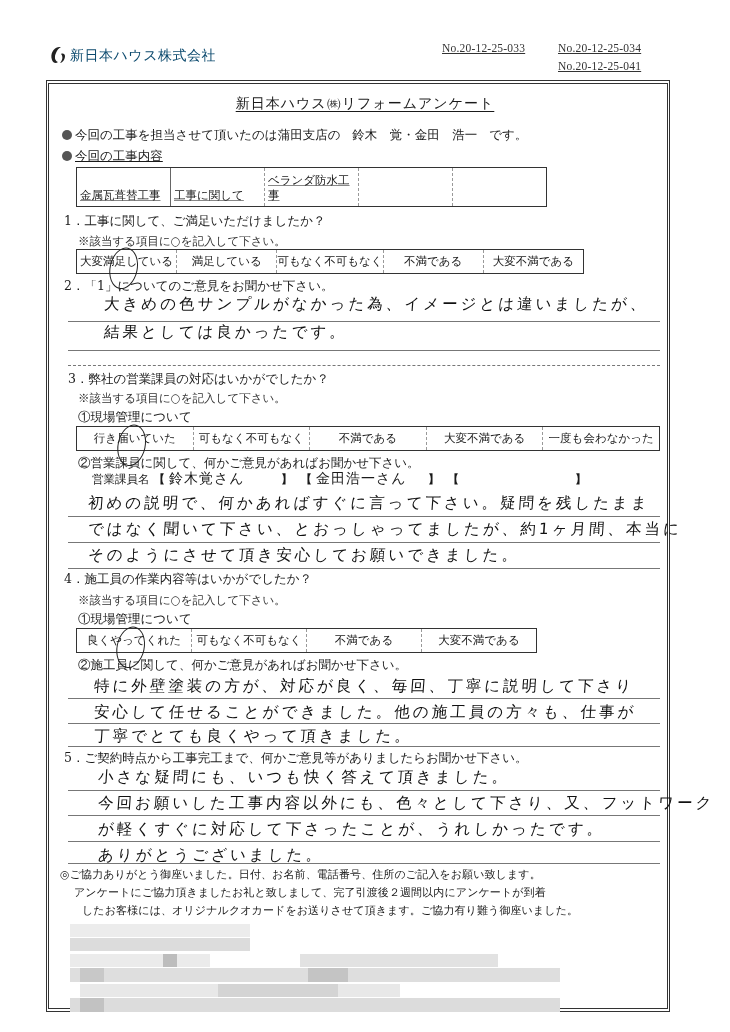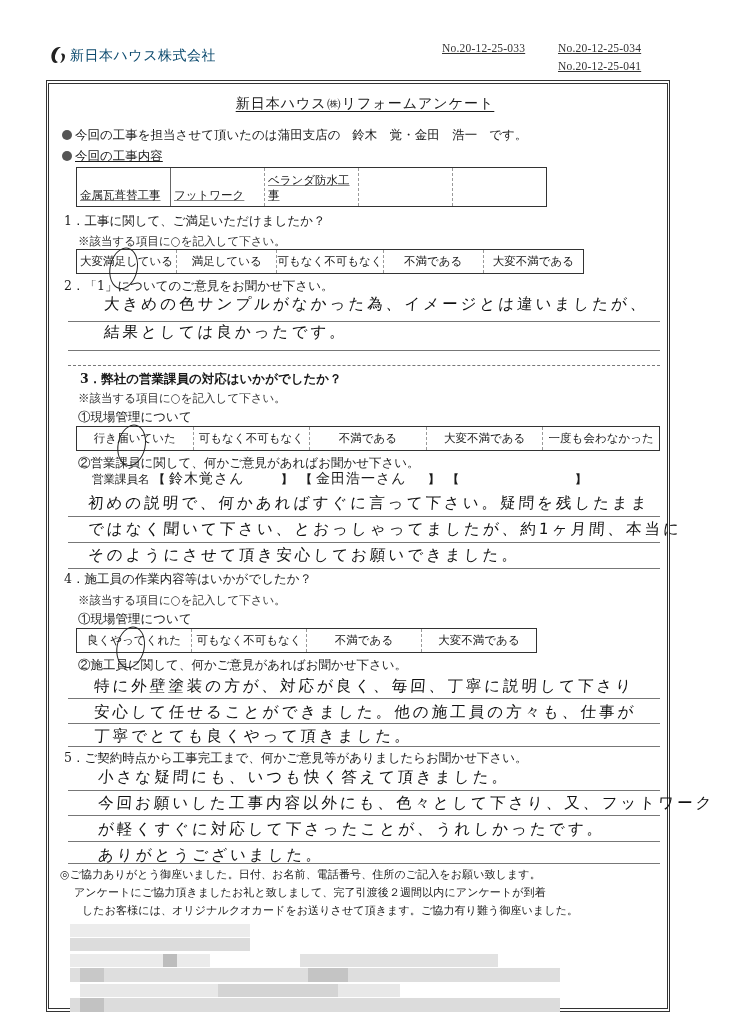--- a/index.html
+++ b/index.html
@@ -72,21 +72,21 @@
 </div>
 
 <div class="line" style="left:62px; top:148px;">
   <span class="bullet"></span><span style="text-decoration:underline;">今回の工事内容</span>
 </div>
 <div class="work-table">
   <div class="work-cell">
       <span>金属瓦葺替工事</span>
     </div>
   <div class="work-cell">
-      <span>フットワーク</span>
+      <span>工事に関して</span>
     </div>
   <div class="work-cell">
       <span>ベランダ防水工事</span>
     </div>
   <div class="work-cell">
       <span></span>
     </div>
   <div class="work-cell">
       <span></span>
     </div>
@@ -102,21 +102,21 @@
   <div class="opt">大変不満である</div>
 </div>
 
 <div class="line" style="left:64px; top:278px;">2．「1」についてのご意見をお聞かせ下さい。</div>
 <div class="hand" style="left:104px; top:294px;">大きめの色サンプルがなかった為、イメージとは違いましたが、</div>
 <div class="ruled" style="top:321px;"></div>
 <div class="hand" style="left:104px; top:322px;">結果としては良かったです。</div>
 <div class="ruled" style="top:350px;"></div>
 <div class="ruled" style="top:365px; border-top-style:dashed;"></div>
 
-<div class="line" style="left:80px; top:371px;font-weight:bold;">3．弊社の営業課員の対応はいかがでしたか？</div>
+<div class="line" style="left:68px; top:371px;">3．弊社の営業課員の対応はいかがでしたか？</div>
 <div class="line sub" style="left:78px; top:391px;">※該当する項目に○を記入して下さい。</div>
 <div class="line" style="left:78px; top:409px;">①現場管理について</div>
 <div class="opt-table" style="left:76px; top:426px; width:584px;">
   <div class="opt sel">行き届いていた</div>
   <div class="opt">可もなく不可もなく</div>
   <div class="opt">不満である</div>
   <div class="opt">大変不満である</div>
   <div class="opt">一度も会わなかった</div>
 </div>
 <div class="line" style="left:78px; top:455px;">②営業課員に関して、何かご意見があればお聞かせ下さい。</div>

